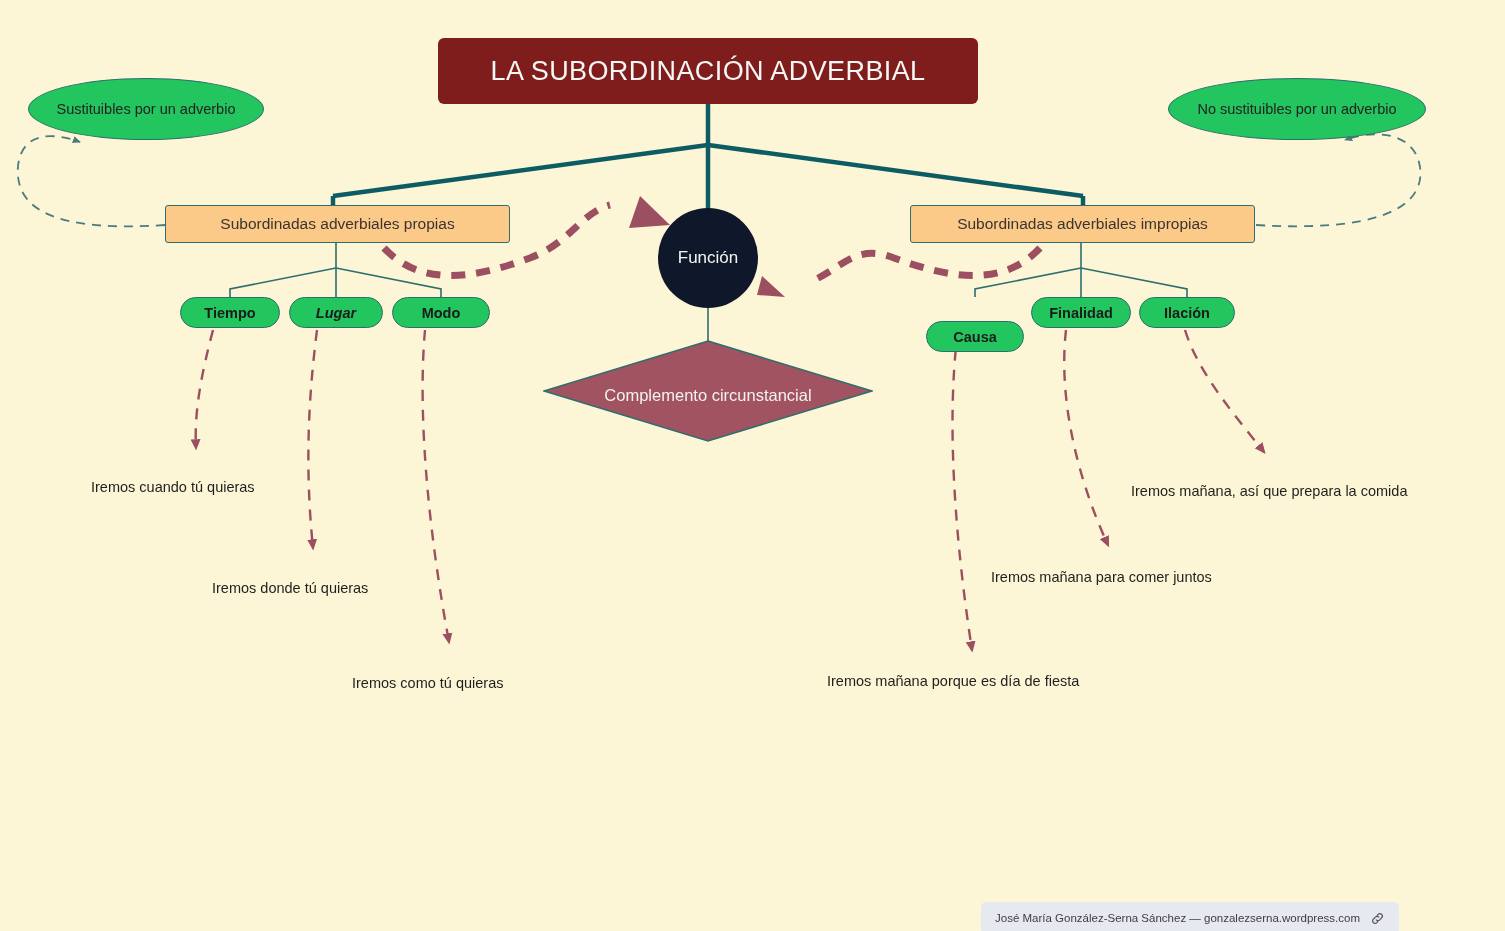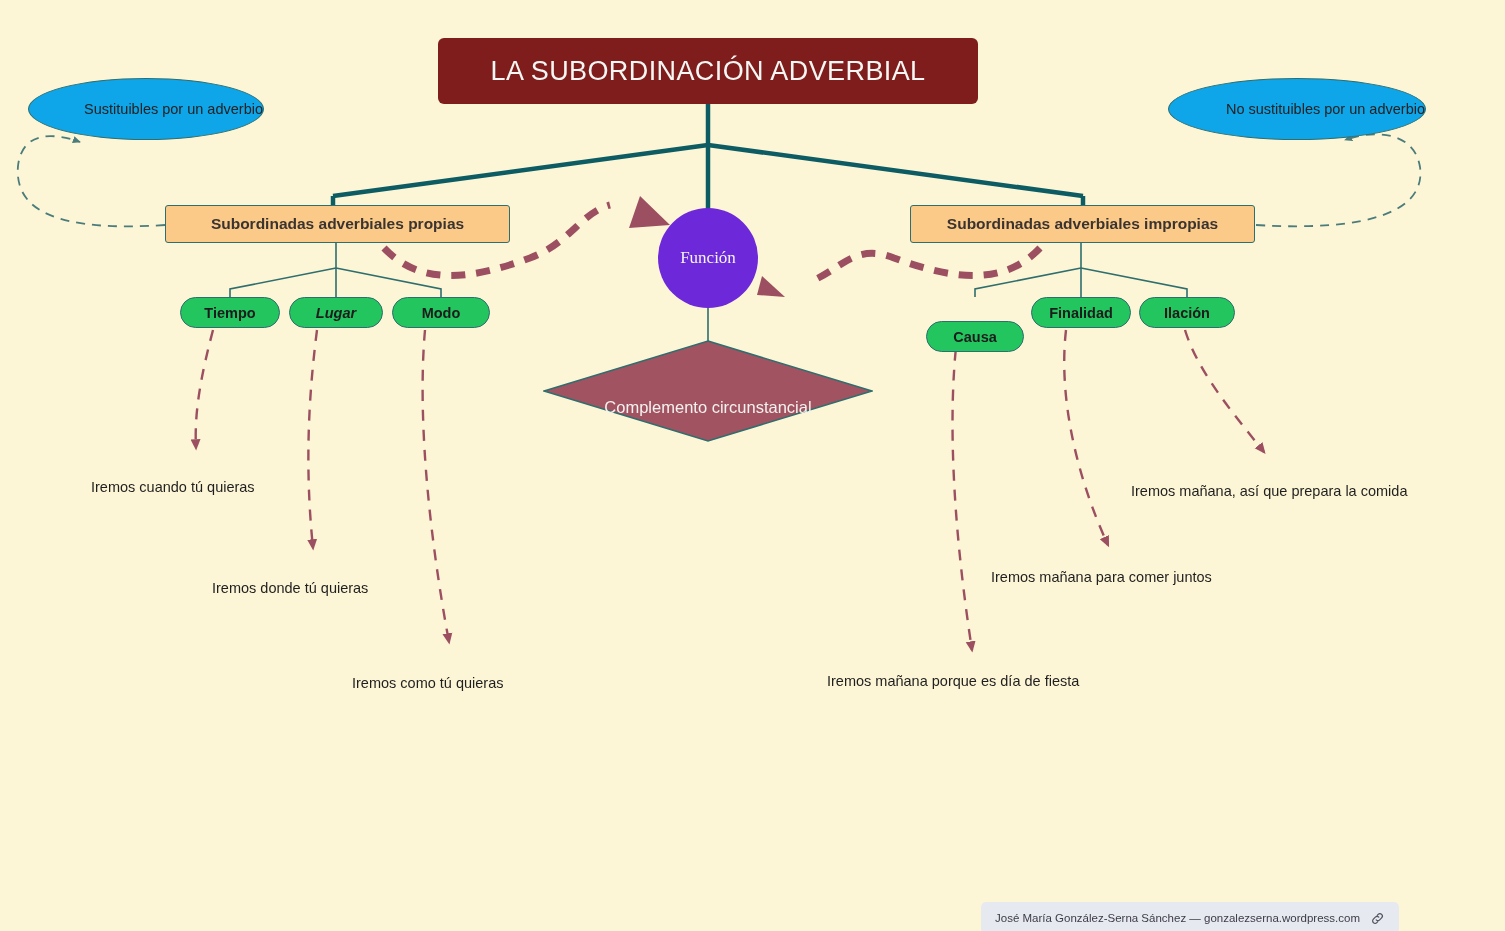--- a/index.html
+++ b/index.html
@@ -45,26 +45,26 @@
     color: #F4F7F3;
     font-size: 27px;
     letter-spacing: 0.4px;
     font-weight: 400;
     white-space: nowrap;
   }
 
   
   .ellipse-note {
     position: absolute;
-    background: #0ea5e9;
+    background: #22c55e;
     border: 1.6px solid #2E6E6E;
     border-radius: 50%;
     display: flex;
     align-items: center;
-    justify-content: flex-end;
+    justify-content: center;
     box-sizing: border-box;
   }
   .ellipse-note .ellipse-text {
     font-size: 14.5px;
     color: #222222;
     white-space: nowrap;
   }
   #ellipse-left  { left: 28px;   top: 78px; width: 236px; height: 62px; }
   #ellipse-right { left: 1168px; top: 78px; width: 258px; height: 62px; }
 
@@ -75,21 +75,21 @@
     border: 1.4px solid #2E6E6E;
     border-radius: 3px;
     display: flex;
     align-items: center;
     justify-content: center;
     box-sizing: border-box;
     height: 38px;
   }
   .branch-box .branch-text {
     font-size: 15.5px;
-    font-weight: bold;
+    font-weight: normal;
     color: #3A3330;
     white-space: nowrap;
   }
   #branch-propias  { left: 165px; top: 205px; width: 345px; }
   #branch-impropias{ left: 910px; top: 205px; width: 345px; }
 
   
   .pill {
     position: absolute;
     background: #22c55e;
@@ -112,42 +112,41 @@
   #pill-modo      { left: 392px;  top: 297px; width: 98px; text-align: right;  }
   #pill-causa     { left: 926px;  top: 297px; width: 98px; margin-top: 24px;  }
   #pill-finalidad { left: 1031px; top: 297px; width: 100px; }
   #pill-ilacion   { left: 1139px; top: 297px; width: 96px;  }
 
   
   #funcion-circle {
     position: absolute;
     left: 658px; top: 208px;
     width: 100px; height: 100px;
-    background: #6d28d9;
+    background: #0f172a;
     border-radius: 50%;
     display: flex;
     align-items: center;
     justify-content: center;
-    font-family: Liberation Serif, serif;
   }
   #funcion-circle .circle-text {
     color: #F2F6F2;
     font-size: 17px;
     white-space: nowrap;
   }
 
   
   #diamond-wrap {
     position: absolute;
     left: 543px; top: 340px;
     width: 330px; height: 102px;
   }
   #diamond-label {
     position: absolute;
-    left: 0; top: 16px;
+    left: 0; top: 4px;
     width: 330px; height: 102px;
     display: flex;
     align-items: center;
     justify-content: center;
     color: #F3F2EE;
     font-size: 16.5px;
     white-space: nowrap;
   }
 
   

